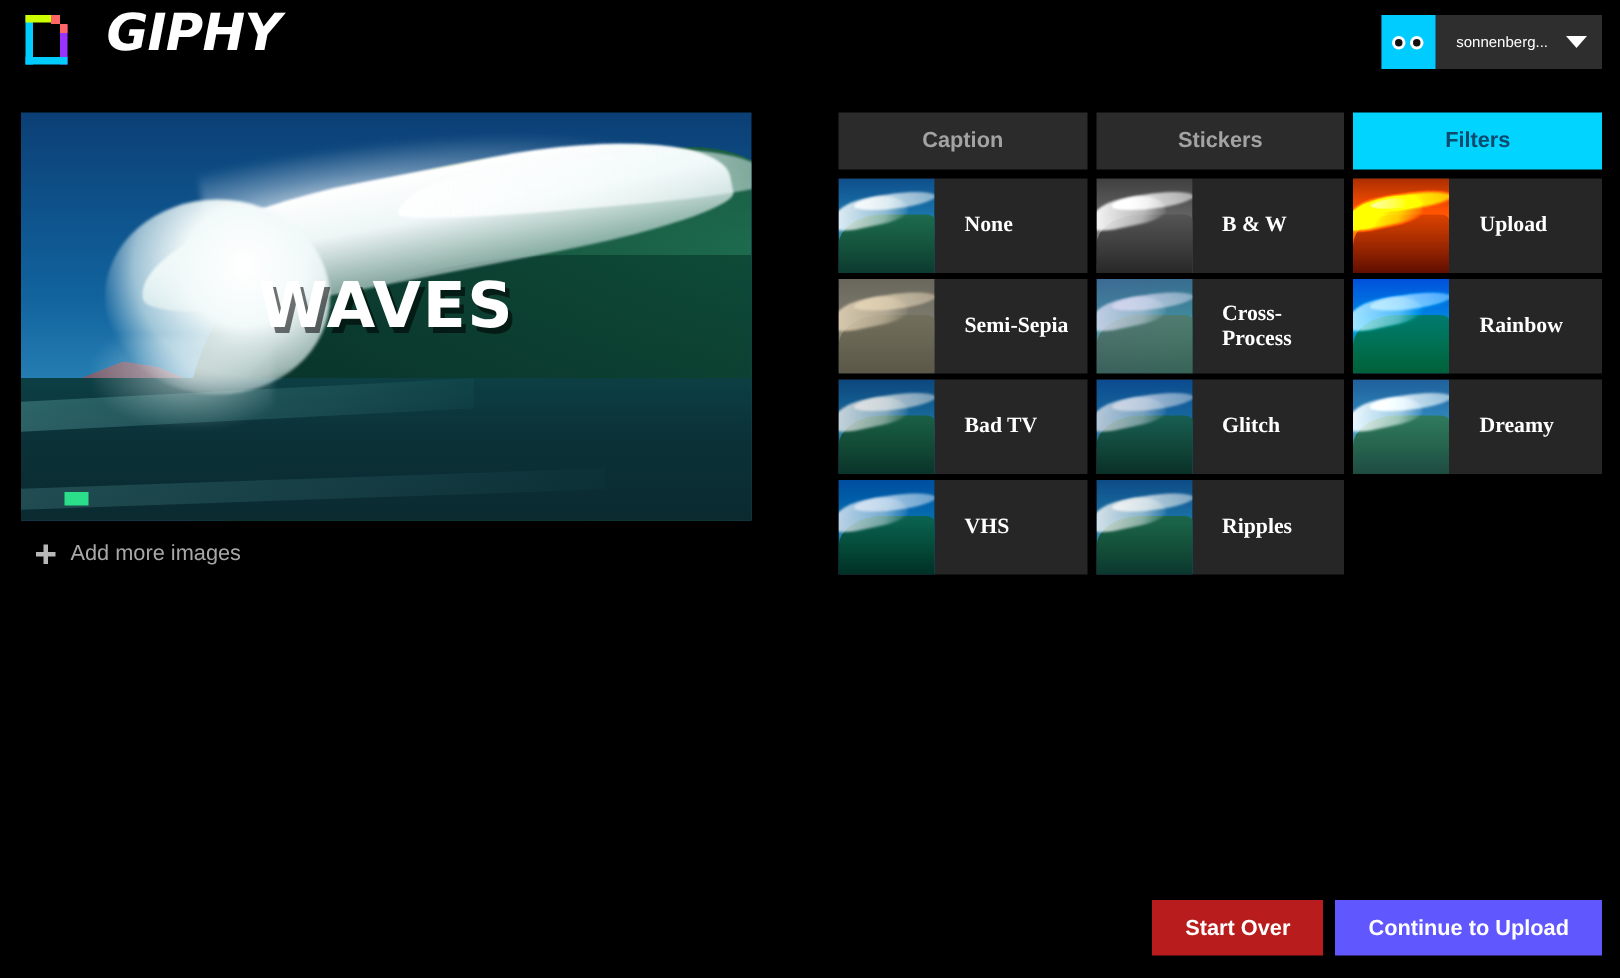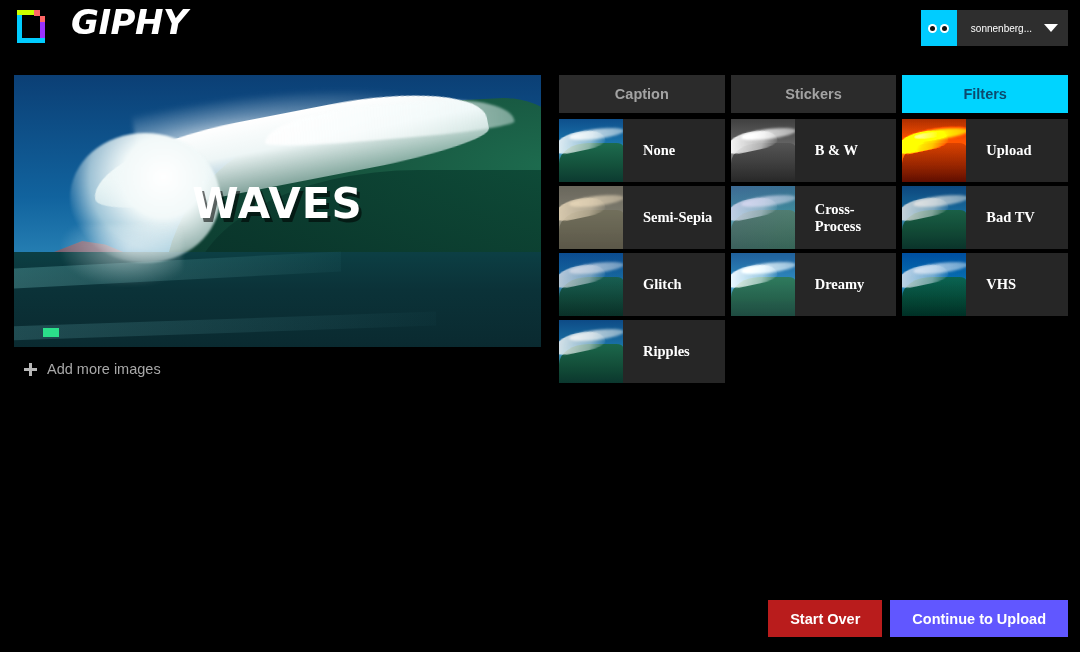--- a/index.html
+++ b/index.html
@@ -100,21 +100,21 @@
     width: 0; height: 0;
     border-left: 7px solid transparent;
     border-right: 7px solid transparent;
     border-top: 8px solid #ffffff;
   }
 
   
   .preview {
     position: absolute;
     left: 14px; top: 75px;
-    width: 527px; height: 272px;
+    width: 487px; height: 272px;
     overflow: hidden;
     background: #0a2a4a;
   }
 
   .sky {
     position: absolute; inset: 0;
     background: linear-gradient(180deg, #0b3f75 0%, #11639e 45%, #2b86b8 72%, #4aa0c4 100%);
   }
 
   .mountain {
@@ -467,20 +467,30 @@
         <div class="thumb" style="filter: saturate(0.8) hue-rotate(-25deg) brightness(1.12) contrast(0.9);">
           <div class="t-sky"></div>
           <div class="t-water"></div>
           <div class="t-foam"></div>
           <div class="t-lip"></div>
           <div class="t-tint" style="background:linear-gradient(160deg,rgba(150,90,190,.40),rgba(90,150,190,.30));"></div>
         </div>
         <div class="filter-label">Cross-Process</div>
       </div>
       <div class="filter-row">
+        <div class="thumb" style="filter: saturate(1.5) contrast(1.1);">
+          <div class="t-sky"></div>
+          <div class="t-water"></div>
+          <div class="t-foam"></div>
+          <div class="t-lip"></div>
+          <div class="t-tint" style="background:linear-gradient(180deg,rgba(0,90,255,.22),rgba(0,220,140,.20));"></div>
+        </div>
+        <div class="filter-label">Rainbow</div>
+      </div>
+      <div class="filter-row">
         <div class="thumb">
           <div class="t-sky"></div>
           <div class="t-water"></div>
           <div class="t-foam"></div>
           <div class="t-lip"></div>
           <div class="t-tint" style="background:rgba(0,0,0,.10);"></div>
         </div>
         <div class="filter-label">Bad TV</div>
       </div>
       <div class="filter-row">

